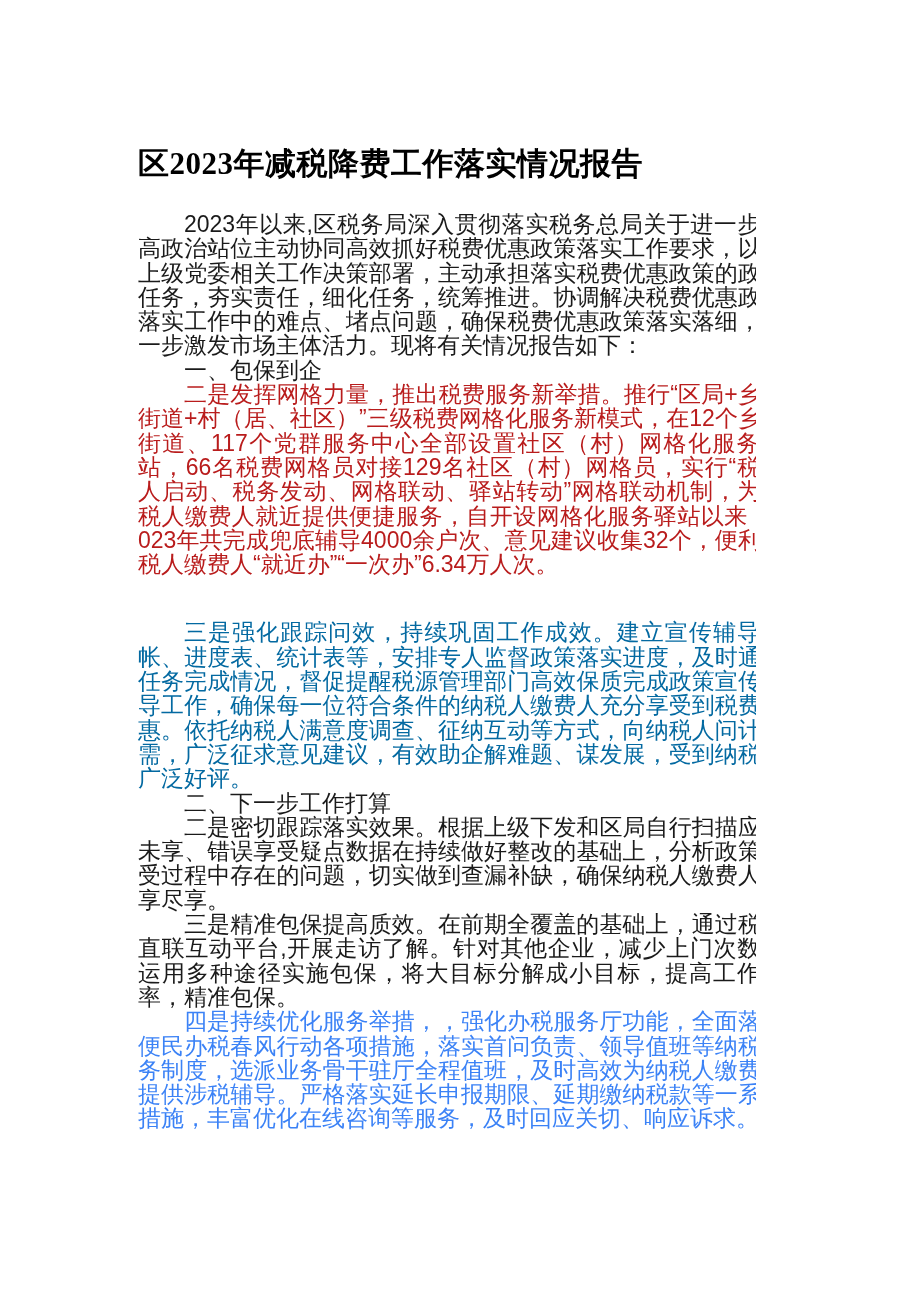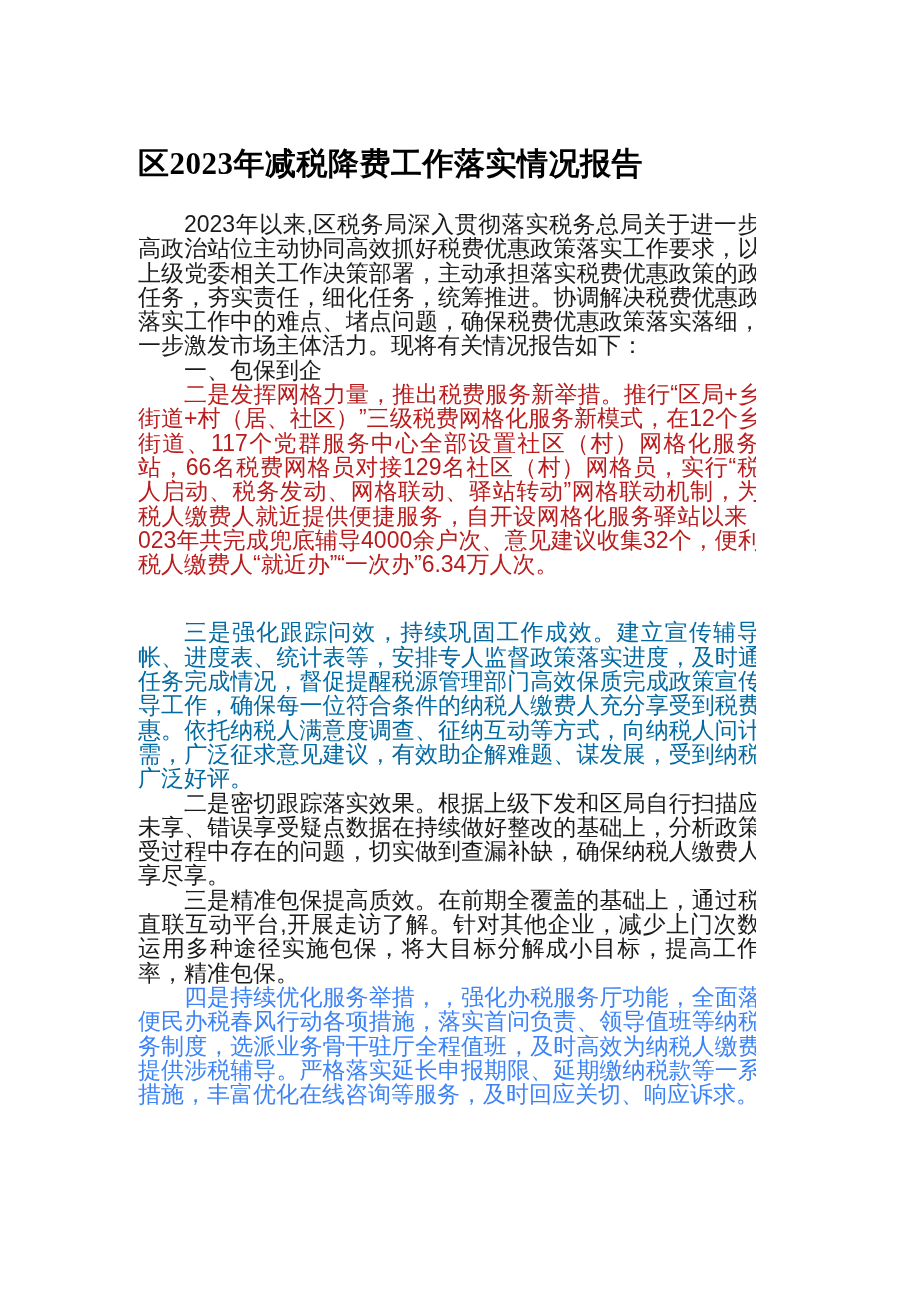--- a/index.html
+++ b/index.html
@@ -47,17 +47,18 @@
 <body>
 
 <div class="page" style="background: rgb(255, 255, 255);">
   <div class="content">
     <h1 class="doc-title" style="color: rgb(0, 0, 0);">区2023年减税降费工作落实情况报告</h1>
 
     <p class="para" style="color: rgb(26, 26, 26);">2023年以来,区税务局深入贯彻落实税务总局关于进一步提高政治站位主动协同高效抓好税费优惠政策落实工作要求，以及上级党委相关工作决策部署，主动承担落实税费优惠政策的政治任务，夯实责任，细化任务，统筹推进。协调解决税费优惠政策落实工作中的难点、堵点问题，确保税费优惠政策落实落细，进一步激发市场主体活力。现将有关情况报告如下：</p>
     <p class="para" style="color: rgb(26, 26, 26);">一、包保到企</p>
     <p class="para" style="color: #b91c1c;">二是发挥网格力量，推出税费服务新举措。推行“区局+乡镇街道+村（居、社区）”三级税费网格化服务新模式，在12个乡镇街道、117个党群服务中心全部设置社区（村）网格化服务驿站，66名税费网格员对接129名社区（村）网格员，实行“税费人启动、税务发动、网格联动、驿站转动”网格联动机制，为纳税人缴费人就近提供便捷服务，自开设网格化服务驿站以来，2023年共完成兜底辅导4000余户次、意见建议收集32个，便利纳税人缴费人“就近办”“一次办”6.34万人次。</p>
     <p class="para" style="color: #0369a1; margin-top: 44px;">三是强化跟踪问效，持续巩固工作成效。建立宣传辅导台帐、进度表、统计表等，安排专人监督政策落实进度，及时通报任务完成情况，督促提醒税源管理部门高效保质完成政策宣传辅导工作，确保每一位符合条件的纳税人缴费人充分享受到税费优惠。依托纳税人满意度调查、征纳互动等方式，向纳税人问计问需，广泛征求意见建议，有效助企解难题、谋发展，受到纳税人广泛好评。</p>
+    <p class="para" style="color: rgb(26, 26, 26);">二、下一步工作打算</p>
     <p class="para" style="color: rgb(26, 26, 26);">二是密切跟踪落实效果。根据上级下发和区局自行扫描应享未享、错误享受疑点数据在持续做好整改的基础上，分析政策享受过程中存在的问题，切实做到查漏补缺，确保纳税人缴费人应享尽享。</p>
     <p class="para" style="color: rgb(26, 26, 26);">三是精准包保提高质效。在前期全覆盖的基础上，通过税企直联互动平台,开展走访了解。针对其他企业，减少上门次数，运用多种途径实施包保，将大目标分解成小目标，提高工作效率，精准包保。</p>
     <p class="para" style="color: #3b82f6;">四是持续优化服务举措，，强化办税服务厅功能，全面落实便民办税春风行动各项措施，落实首问负责、领导值班等纳税服务制度，选派业务骨干驻厅全程值班，及时高效为纳税人缴费人提供涉税辅导。严格落实延长申报期限、延期缴纳税款等一系列措施，丰富优化在线咨询等服务，及时回应关切、响应诉求。</p>
   </div>
 </div>
 
 </body></html>

